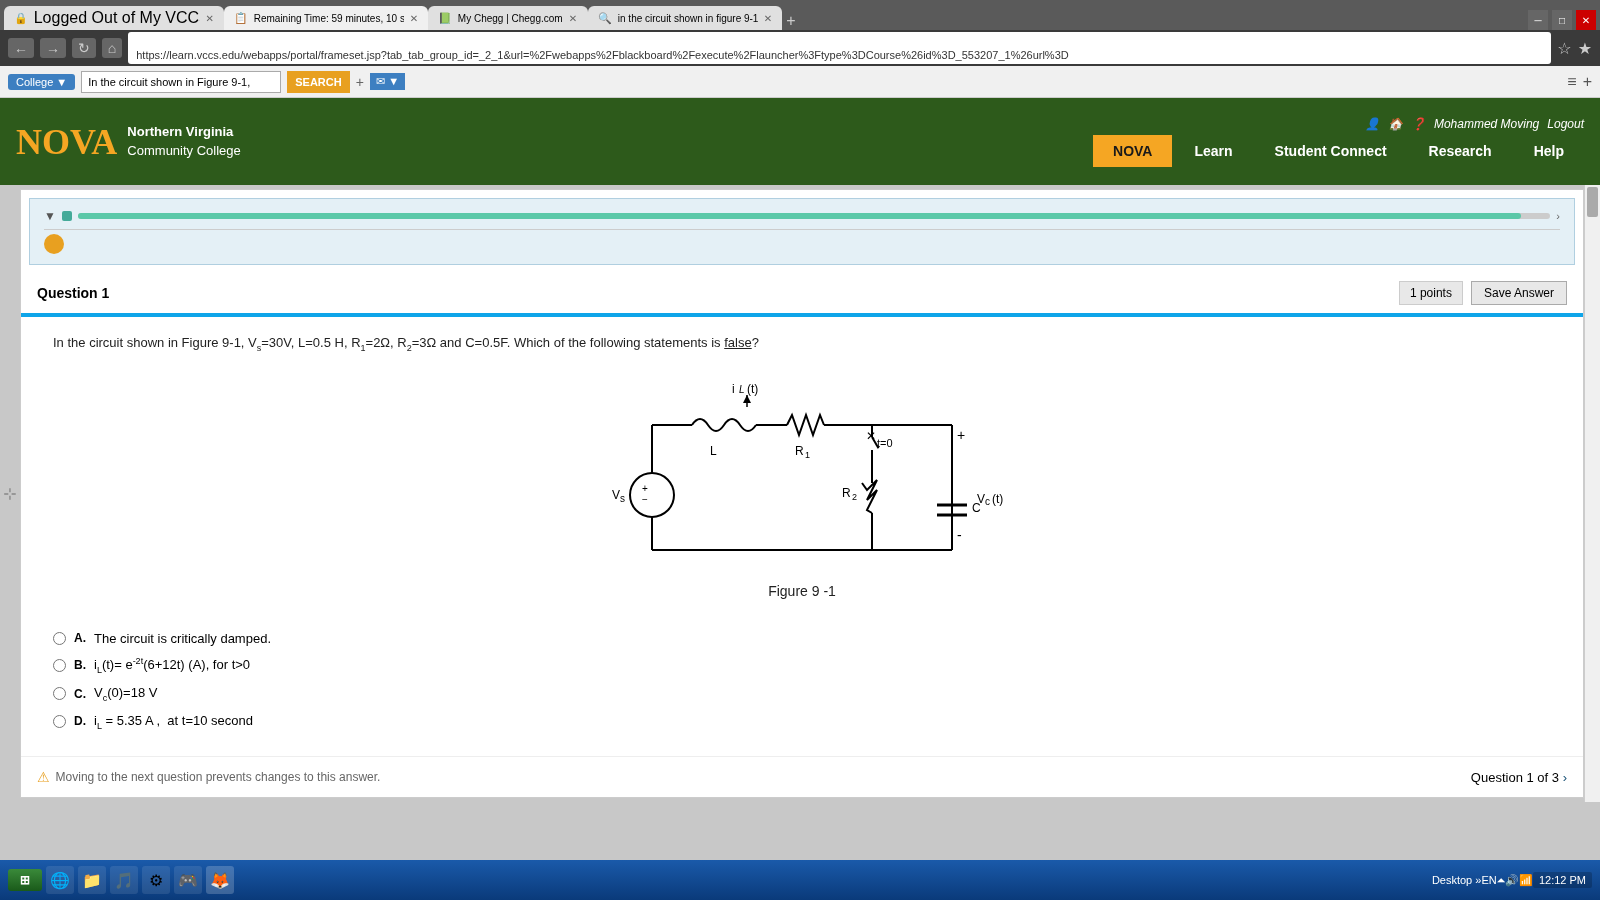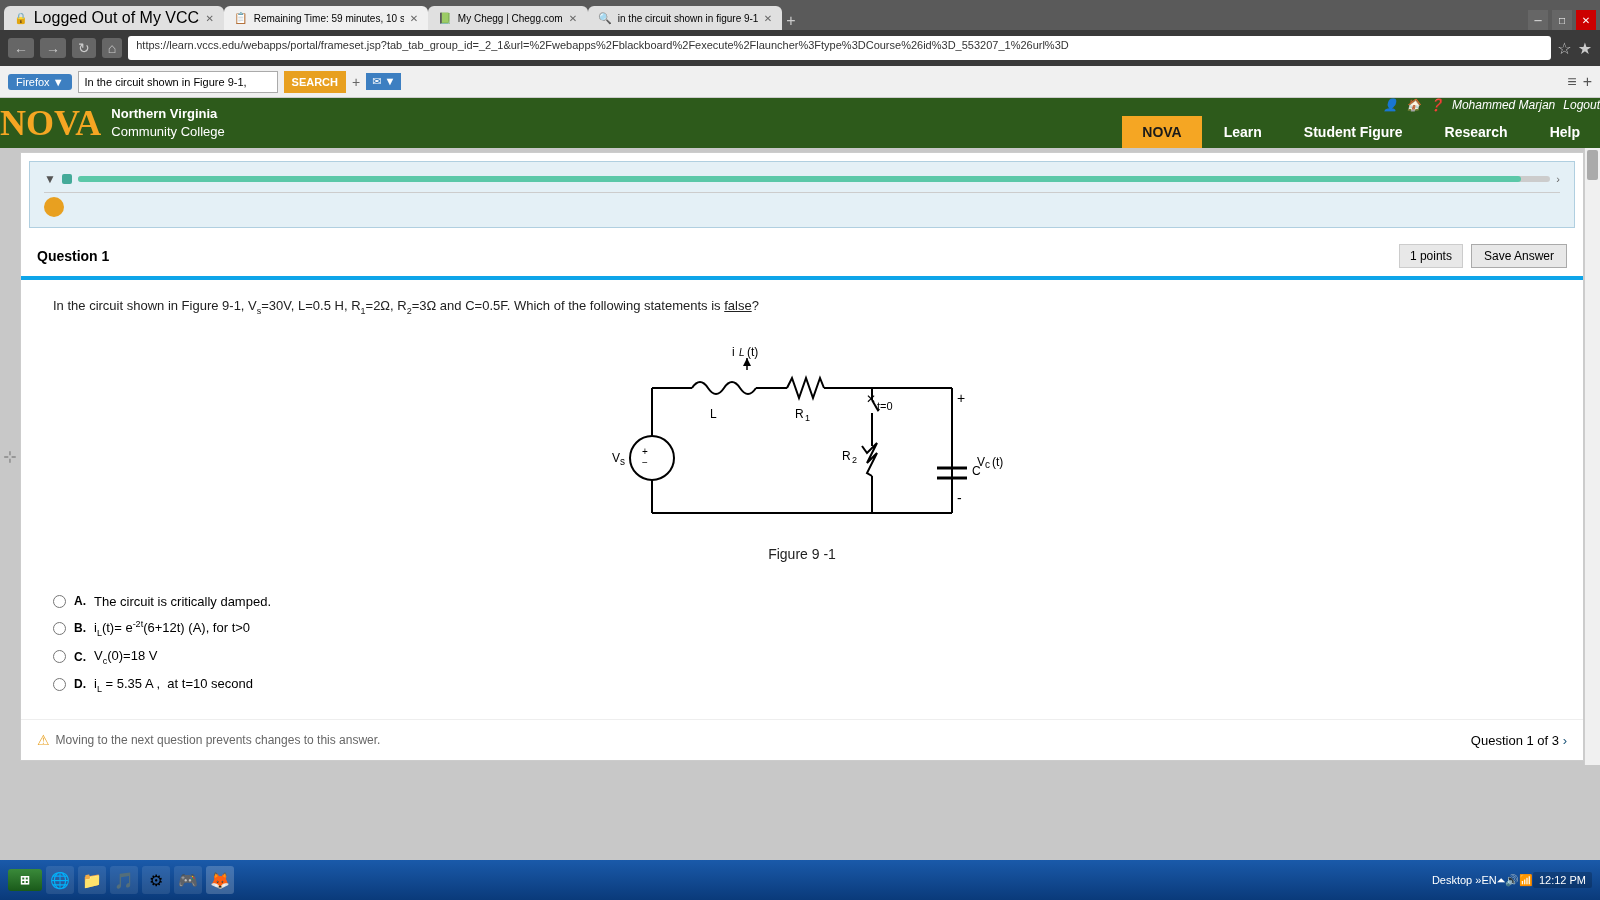--- a/index.html
+++ b/index.html
@@ -7,28 +7,28 @@
 
     
     .browser-chrome { background: #4a4a4a; width: 1600px; }
     .tab-bar { background: #5a5a5a; display: flex; align-items: flex-end; padding: 4px 4px 0; height: 30px; }
     .tab { background: #e0e0e0; border-radius: 6px 6px 0 0; padding: 4px 10px; font-size: 11px; display: flex; align-items: center; gap: 6px; min-width: 160px; max-width: 220px; height: 24px; }
     .tab.active { background: #f0f0f0; }
     .tab-close { font-size: 10px; cursor: pointer; color: #666; }
     .tab-new { background: none; border: none; color: #ccc; font-size: 16px; cursor: pointer; margin-left: 4px; }
     .nav-bar { background: #3a3a3a; display: flex; align-items: center; padding: 4px 8px; gap: 6px; height: 36px; }
     .nav-btn { background: #666; border: none; color: #ccc; border-radius: 3px; padding: 2px 6px; cursor: pointer; font-size: 14px; }
-    .address-bar { flex: 1; background: #fff; border-radius: 3px; padding: 3px 8px; font-size: 11px; color: #333; height: 24px; display: flex; align-items: flex-start; overflow: hidden; white-space: nowrap; }
+    .address-bar { flex: 1; background: #fff; border-radius: 3px; padding: 3px 8px; font-size: 11px; color: #333; height: 32px; display: flex; align-items: flex-end; overflow: hidden; white-space: nowrap; }
     .toolbar-bar { background: #f0f0f0; display: flex; align-items: center; padding: 3px 8px; gap: 6px; height: 32px; border-bottom: 1px solid #ccc; }
     .search-input-bar { background: #fff; border: 1px solid #aaa; padding: 2px 6px; font-size: 11px; width: 200px; height: 22px; }
     .search-btn { background: #e8a020; border: none; color: #fff; padding: 2px 8px; font-size: 11px; font-weight: bold; cursor: pointer; height: 22px; }
     .firefox-btn { background: #3d7fc1; color: #fff; border: none; border-radius: 3px; padding: 2px 8px; font-size: 11px; cursor: pointer; }
 
     
-    .nova-header { background: #2d5a1b; display: flex; align-items: center; justify-content: space-between; padding: 8px 0; height: 50px; }
+    .nova-header { background: #2d5a1b; display: flex; align-items: center; justify-content: space-between; padding: 8px 16px; height: 87px; }
     .nova-logo-area { display: flex; align-items: center; gap: 10px; }
     .nova-logo-text { color: #f5a623; font-size: 36px; font-weight: 900; font-family: Georgia, serif; }
     .nova-college-name { color: #fff; font-size: 13px; line-height: 1.4; }
     .nova-college-name .line1 { font-weight: bold; }
     .nova-header-right { display: flex; flex-direction: column; align-items: flex-end; gap: 4px; }
     .nova-user-info { color: #fff; font-size: 12px; display: flex; align-items: center; gap: 8px; font-style: italic; }
     .nova-nav { display: flex; gap: 2px; }
     .nova-nav-item { padding: 8px 20px; color: #fff; font-size: 14px; font-weight: bold; cursor: pointer; }
     .nova-nav-item.active { background: #f5a623; color: #1a1a1a; }
 
@@ -107,21 +107,21 @@
     <button class="nav-btn">↻</button>
     <button class="nav-btn">⌂</button>
     <div class="address-bar">
       <span>https://learn.vccs.edu/webapps/portal/frameset.jsp?tab_tab_group_id=_2_1&amp;url=%2Fwebapps%2Fblackboard%2Fexecute%2Flauncher%3Ftype%3DCourse%26id%3D_553207_1%26url%3D</span>
     </div>
     <button style="background:none; border:none; color:#ccc; font-size:16px; cursor:pointer;">☆</button>
     <button style="background:none; border:none; color:#ccc; font-size:16px; cursor:pointer;">★</button>
   </div>
 
   <div class="toolbar-bar">
-    <button class="firefox-btn">Firefox ▼</button>
+    <button class="firefox-btn">College ▼</button>
     <input class="search-input-bar" type="text" value="In the circuit shown in Figure 9-1," style="">
     <button class="search-btn">SEARCH</button>
     <span style="color:#666; font-size:14px;">+</span>
     <button style="background:#3d7fc1; border:none; color:#fff; padding:2px 6px; font-size:11px; cursor:pointer;">✉ ▼</button>
     <div style="margin-left:auto; display:flex; gap:6px;">
       <button style="background:none; border:none; color:#555; font-size:16px; cursor:pointer;">≡</button>
       <button style="background:none; border:none; color:#555; font-size:16px; cursor:pointer;">+</button>
     </div>
   </div>
 
@@ -133,27 +133,27 @@
       <div class="nova-college-name">
         <div class="line1">Northern Virginia</div>
         <div>Community College</div>
       </div>
     </div>
     <div class="nova-header-right">
       <div class="nova-user-info">
         <span>👤</span>
         <span>🏠</span>
         <span>❓</span>
-        <span>Mohammed Marjan</span>
+        <span>Mohammed Moving</span>
         <span style="color:#fff; cursor:pointer;">Logout</span>
       </div>
       <div class="nova-nav">
         <div class="nova-nav-item active">NOVA</div>
         <div class="nova-nav-item">Learn</div>
-        <div class="nova-nav-item">Student Figure</div>
+        <div class="nova-nav-item">Student Connect</div>
         <div class="nova-nav-item">Research</div>
         <div class="nova-nav-item">Help</div>
       </div>
     </div>
   </div>
 
   <div style="display:flex; background:#c8c8c8; min-height:600px;">
 
     <div style="width:20px; display:flex; align-items:center; justify-content:center;">
       <span style="color:#888; font-size:16px; cursor:ew-resize;">⊹</span>

